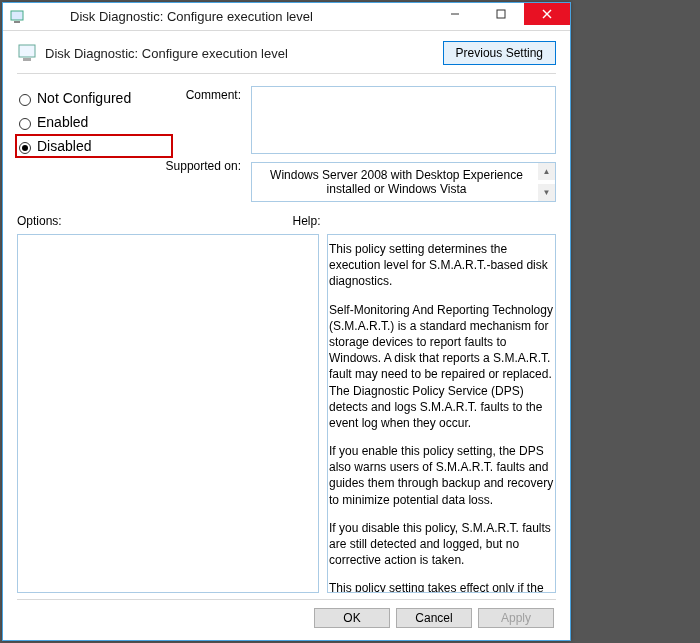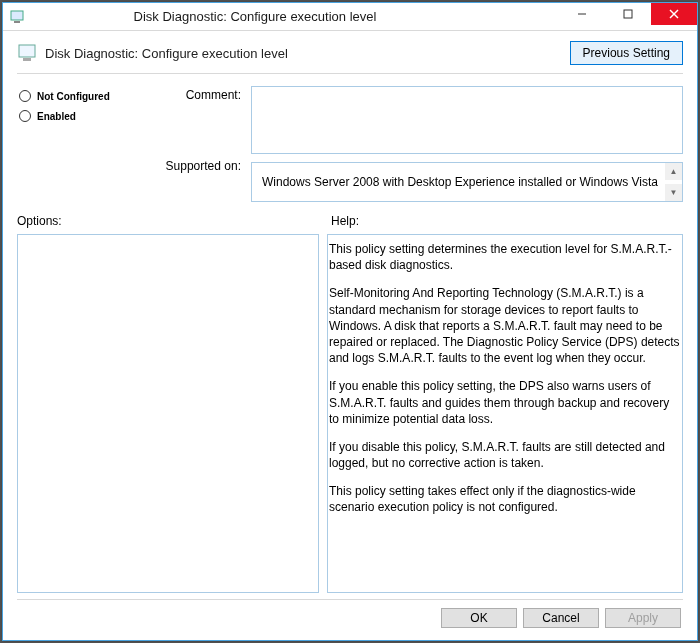--- a/index.html
+++ b/index.html
@@ -6,21 +6,21 @@
 body {
   margin: 0;
   font-family: "Segoe UI", Tahoma, sans-serif;
   font-size: 12px;
   background: #555;
   width: 700px;
   height: 643px;
   overflow: hidden;
 }
 .window {
-  width: 696px;
+  width: 569px;
   height: 639px;
   margin: 2px;
   background: #fff;
   border: 1px solid #4aa3df;
   box-shadow: 0 0 4px rgba(0,0,0,0.3);
   display: flex;
   flex-direction: column;
 }
 .titlebar {
   height: 28px;
@@ -68,21 +68,21 @@
   font-size: 12px;
   font-family: inherit;
   min-width: 92px;
   text-align:center;
 }
 .btn.primary { border: 1px solid #0078d7; background: #e5f1fb; }
 .btn.disabled { color: #a0a0a0; }
 
 .config-row { display:flex; gap:10px; align-items:flex-start; padding-top:6px;}
 .radios { width: 126px; display:flex; flex-direction:column; gap:8px; padding:4px 0 0 2px;}
-.radio-item { display:flex; align-items:flex-end; gap:6px; font-size:10px;font-weight:bold;}
+.radio-item { display:flex; align-items:flex-end; gap:6px; font-size:14px;}
 .radio-outer { width:12px;height:12px;border:1px solid #333;border-radius:50%;display:flex;align-items:center;justify-content:center;}
 .radio-dot { width:6px;height:6px;background:#000;border-radius:50%;}
 .radio-hl { border:2px solid #cc0000; padding:2px 28px 2px 2px; margin:-4px -30px -4px -4px;}
 
 .label-col { display:flex; flex-direction:column; gap:22px; padding-top:2px; text-align:right; width:88px;}
 .textarea-wrap { flex:1; display:flex; flex-direction:column; gap:8px;}
 .textarea {
   width:100%; height:68px; border:1px solid #aacbe5;
   resize:none; padding:4px; font-family:inherit; font-size:12px;
   overflow-y: scroll;
@@ -164,20 +164,28 @@
     <div class="config-row">
       <div class="radios">
         <label class="radio-item">
           <span class="radio-outer"></span>
           <span>Not Configured</span>
         </label>
         <label class="radio-item">
           <span class="radio-outer"></span>
           <span>Enabled</span>
         </label>
+        <div class="radio-hl">
+          <label class="radio-item">
+            <span class="radio-outer">
+                <span class="radio-dot"></span>
+              </span>
+            <span>Disabled</span>
+          </label>
+        </div>
       </div>
 
       <div class="label-col">
         <div>Comment:</div>
         <div style="margin-top:35px">Supported on:</div>
       </div>
 
       <div class="textarea-wrap">
         <textarea class="textarea" style=""></textarea>
         <div class="supported">

